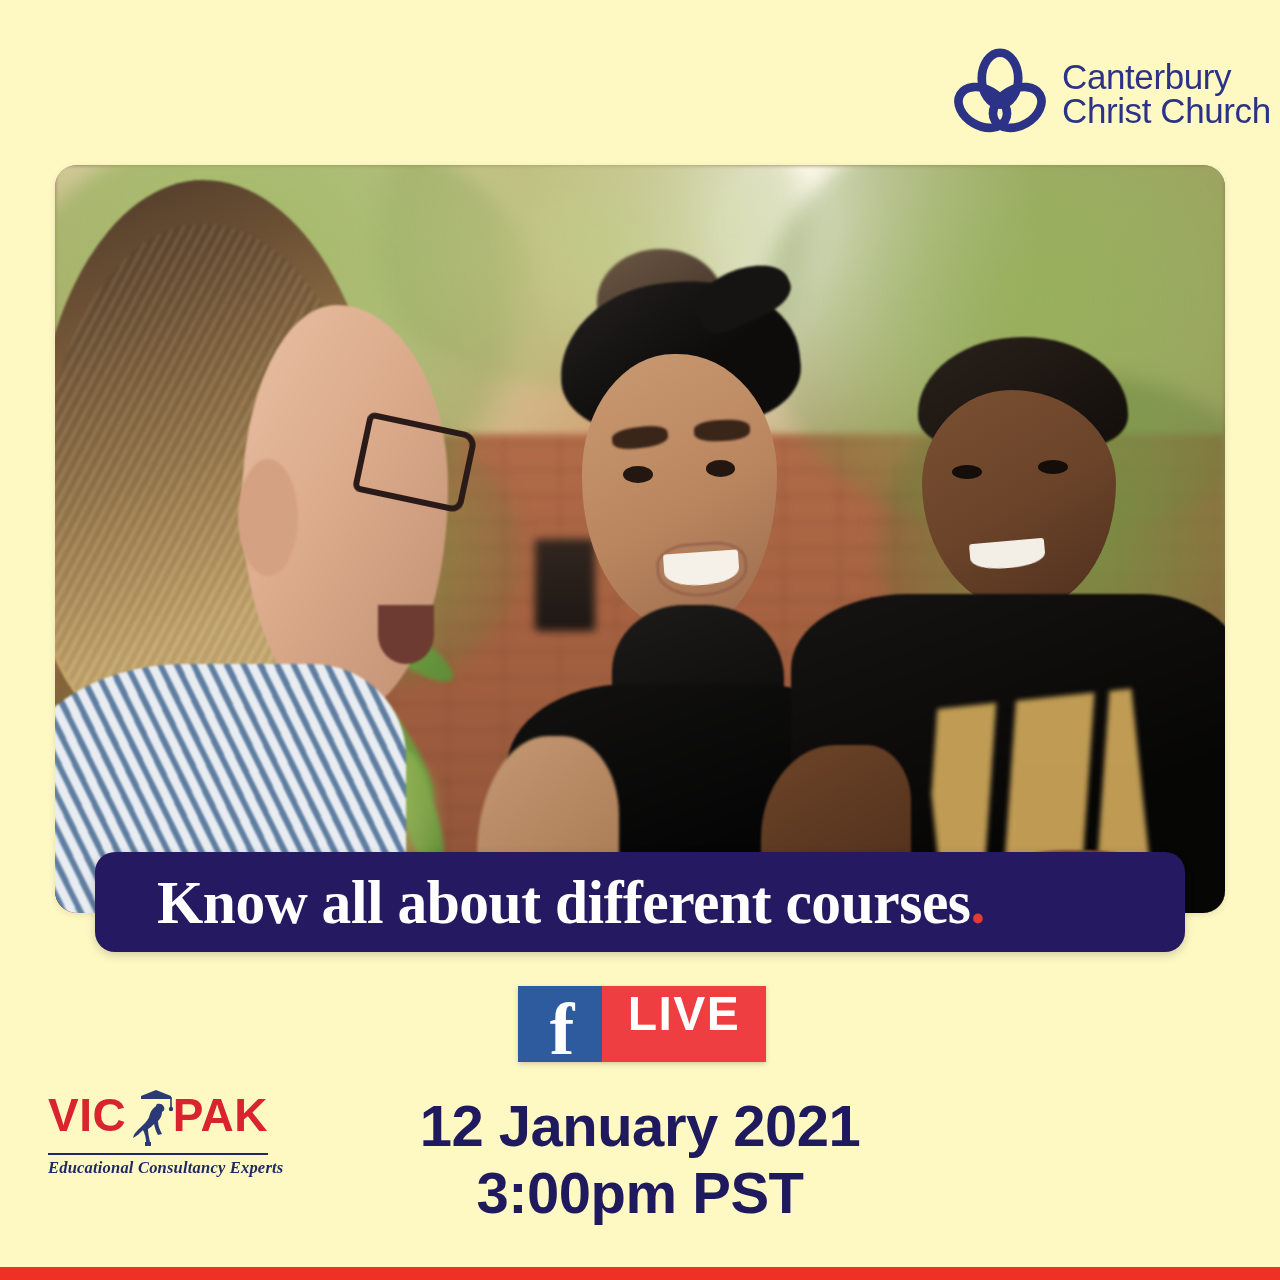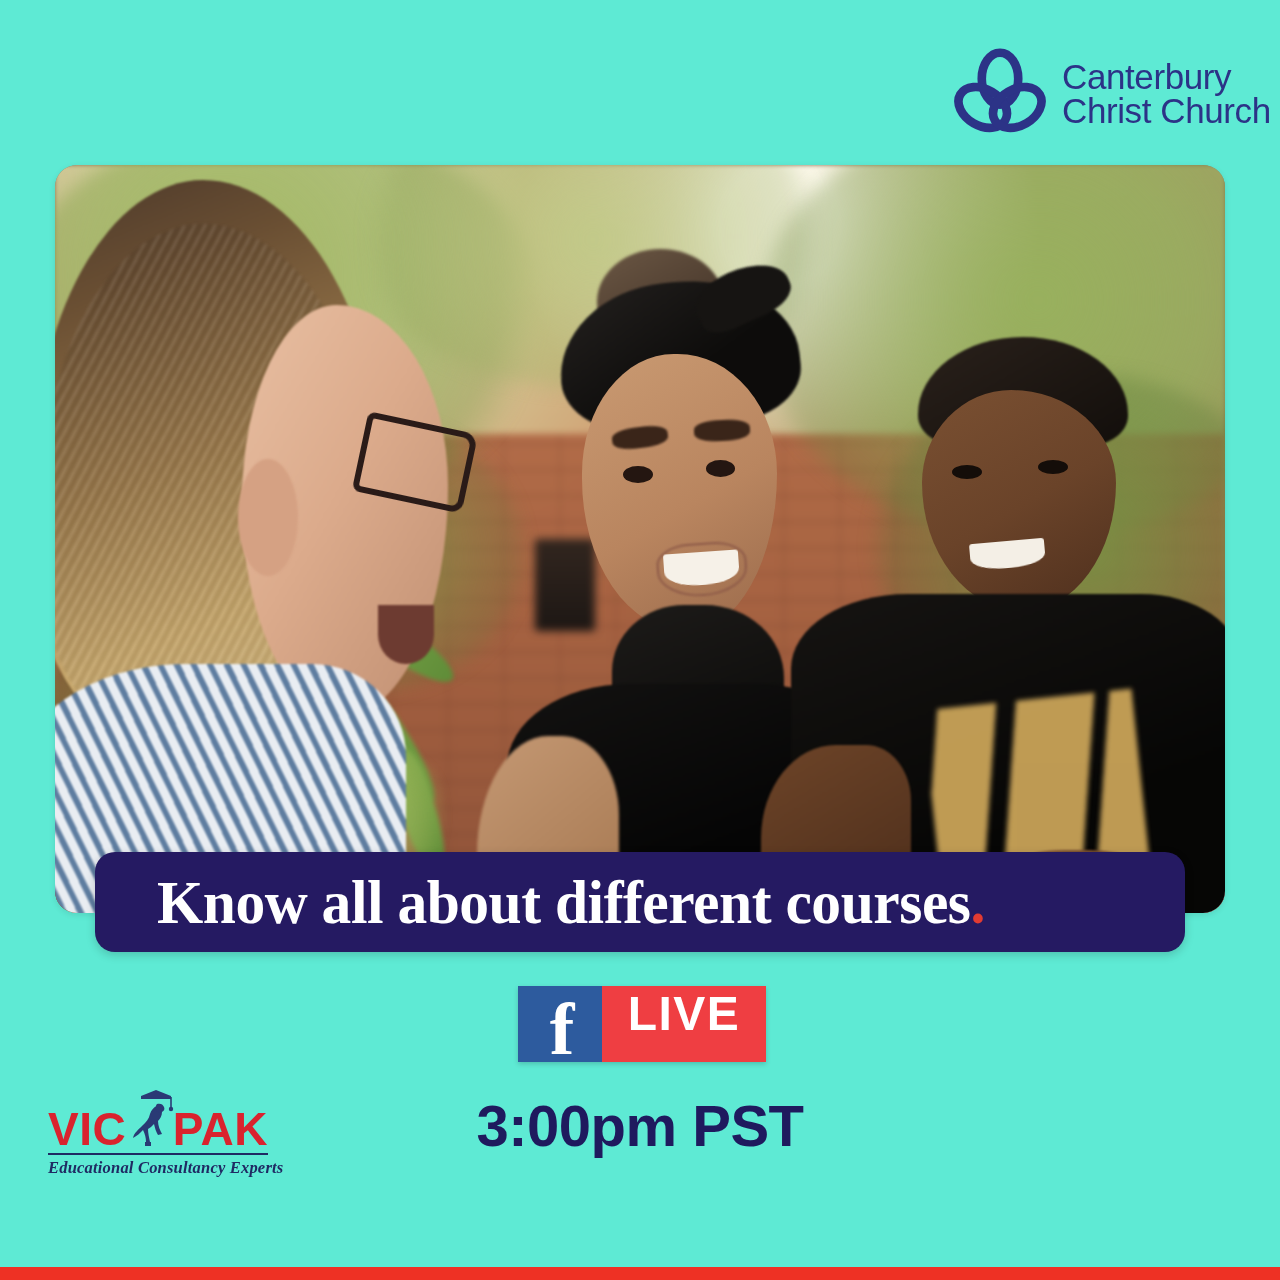--- a/index.html
+++ b/index.html
@@ -9,21 +9,21 @@
     height: 1280px;
     background: #ffffff;
     font-family: "Liberation Sans", sans-serif;
     overflow: hidden;
   }
 
   .poster {
     position: relative;
     width: 1280px;
     height: 1280px;
-    background: #5eead4;
+    background: #fef9c3;
   }
 
   
   .uni-logo {
     position: absolute;
     top: 38px;
     left: 952px;
     width: 280px;
     height: 112px;
     display: flex;
@@ -379,21 +379,21 @@
     position: absolute;
     left: 48px;
     top: 1092px;
     width: 220px;
     height: 96px;
   }
   .vicpak-row {
     position: relative;
     height: 60px;
     display: flex;
-    align-items: flex-end;
+    align-items: flex-start;
     justify-content: space-between;
   }
   .vicpak-word {
     font-family: "Liberation Sans", sans-serif;
     font-size: 46px;
     font-weight: 700;
     color: #d9232e;
     letter-spacing: 0.5px;
     line-height: 1;
   }
@@ -554,18 +554,19 @@
         <path d="M44 11v11" stroke="#2a3a75" stroke-width="1.6" fill="none"></path>
         <circle cx="44" cy="23" r="2.2" fill="#2a3a75"></circle>
       </svg>
       <span class="vicpak-word">PAK</span>
     </div>
     <div class="vicpak-rule"></div>
     <div class="vicpak-tag">Educational Consultancy Experts</div>
   </div>
 
   <div class="datetime">
+    <div class="date-line">12 January 2021</div>
     <div class="time-line">3:00pm PST</div>
   </div>
 
   <div class="bottom-bar"></div>
 
 </div>
 
 </body></html>

